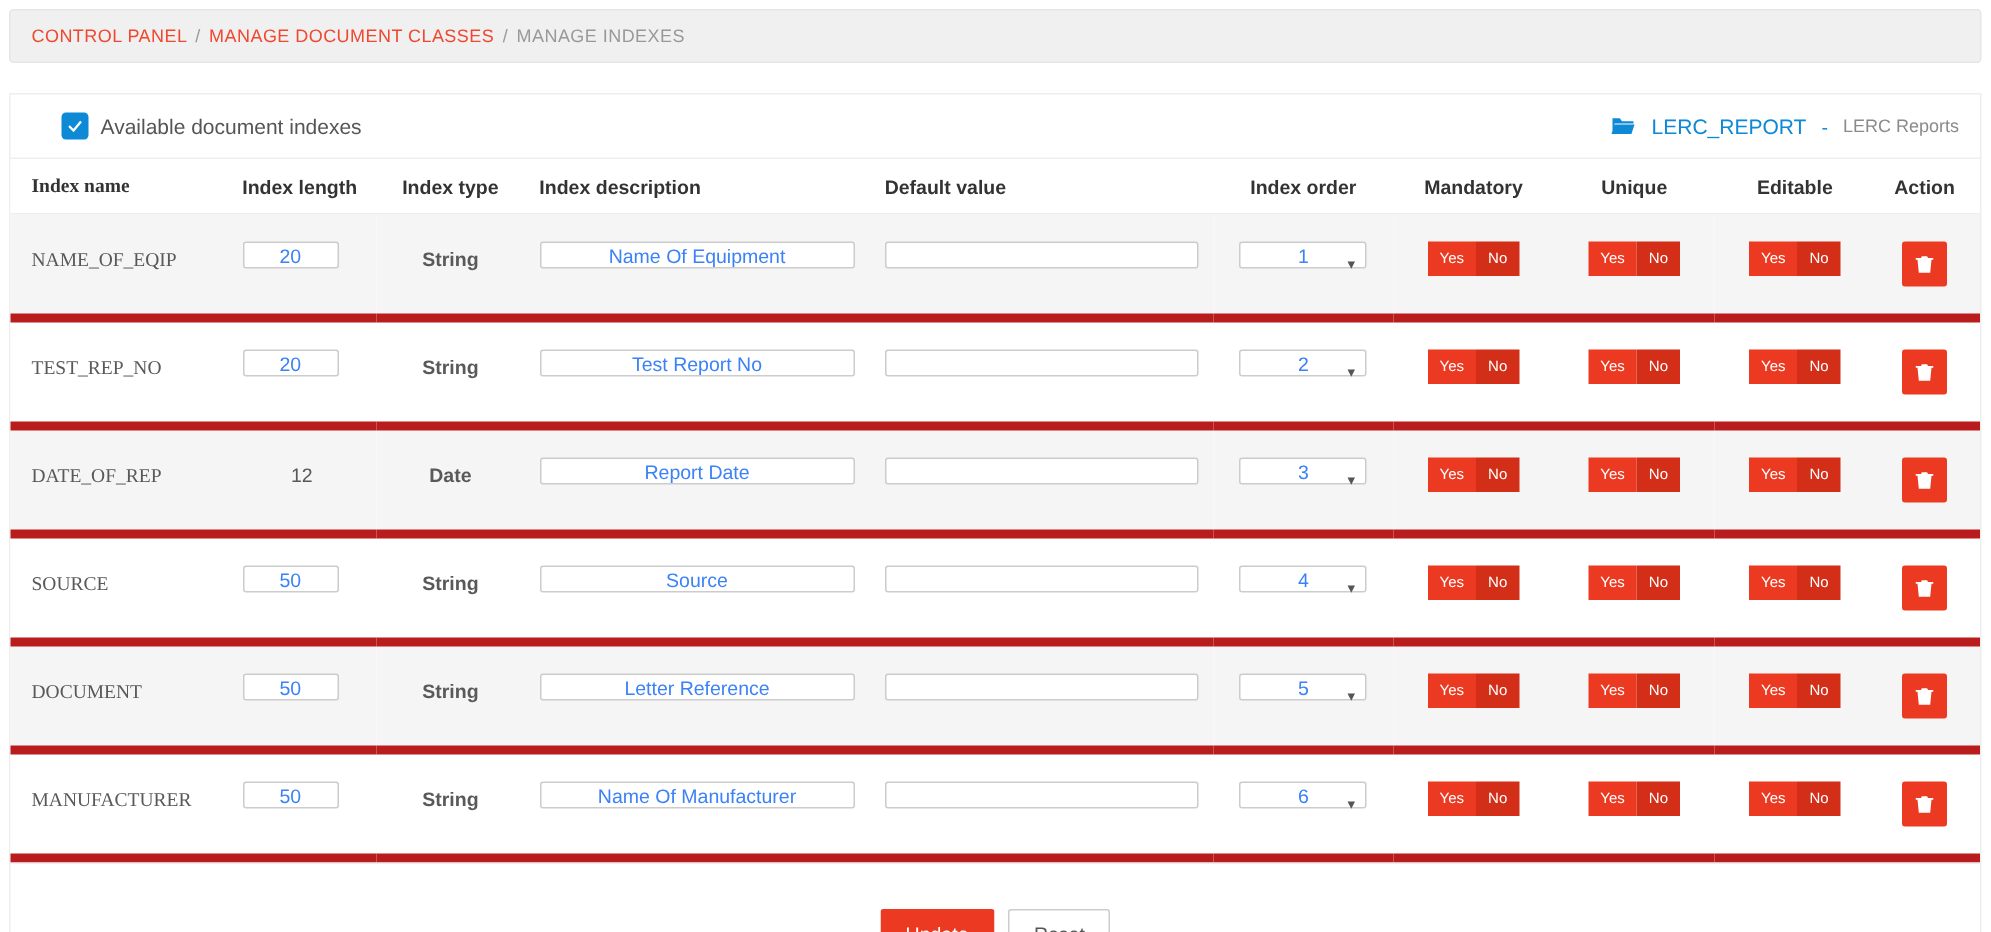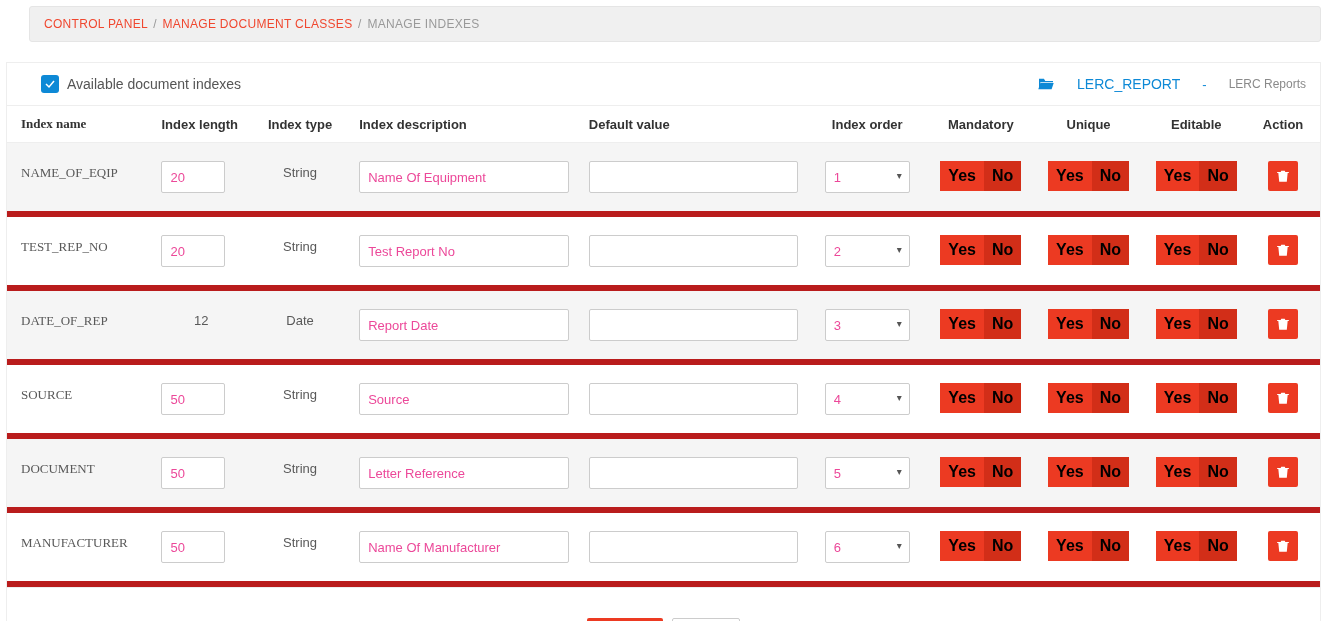--- a/index.html
+++ b/index.html
@@ -13,21 +13,20 @@
     width: 1327px;
   }
   .breadcrumb {
     background: #f0f0f0;
     border: 1px solid #e5e5e5;
     border-radius: 3px;
     padding: 10px 14px;
     font-size: 12px;
     letter-spacing: .3px;
     color: #888;
-    margin-left: 23px;
   }
   .breadcrumb a { color: #f0472f; text-decoration: none; }
   .breadcrumb .sep { color: #999; padding: 0 2px; }
   .breadcrumb .current { color: #999; }
 
   .panel {
     margin-top: 20px;
     border: 1px solid #eee;
     background: #fff;
   }
@@ -39,21 +38,21 @@
   }
   .hdr-left { display: flex; align-items: center; gap: 8px; margin-left: 20px; }
   .chk {
     width: 18px; height: 18px;
     border-radius: 3px;
     display: inline-flex; align-items: center; justify-content: center;
   }
   .chk.checked { background: #0d89d6; }
   .chk.checked svg { stroke: #fff; }
   .panel-title { color: #555; font-size: 14px; }
-  .hdr-right { display: flex; align-items: center; gap: 22px; font-size: 13px; }
+  .hdr-right { display: flex; align-items: center; gap: 10px; font-size: 13px; }
   .folder-icon { color: #0d89d6; }
   .report-code { color: #0d89d6; font-size: 14px; }
   .report-sep { color: #0d89d6; }
   .report-name { color: #8a8a8a; font-size: 12px; }
   .folder-icon svg { fill: #0d89d6; }
 
   table.grid { width: 100%; border-collapse: collapse; }
   table.grid th {
     text-align: left;
     font-weight: 600;
@@ -79,33 +78,34 @@
   .col-type   { width: 100px; }
   .col-desc   { width: 235px; }
   .col-def    { width: 235px; }
   .col-order  { width: 120px; }
   .col-mand   { width: 108px; }
   .col-uniq   { width: 108px; }
   .col-edit   { width: 108px; }
   .col-act    { width: 70px;  padding-right: 14px !important;}
 
   .col-name-cell { color: #595959; padding-top: 22px !important;}
-  .col-type-cell { color: #595959; padding-top: 22px !important;}
+  .col-type-cell { color: #595959; padding-top: 22px !important; font-weight: bold;}
   .len-static    { color: #595959; padding-top: 22px !important; text-align:center;}
 
   input.txt, .sel {
     width: 100%;
-    height: 32px;
+    height: 18px;
     border: 1px solid #ccc;
     border-radius: 2px;
     padding: 4px 8px;
     font-size: 13px;
-    color: #ec4899;
+    color: #3b82f6;
     background: #fff;
     outline: none;
+    text-align: center;
   }
   .txt.small { width: 64px; }
   .sel {
     appearance: none;
     -webkit-appearance: none;
     position: relative;
     background: #fff;
   }
   .sel-wrap {
     position: relative; display:inline-block; width: 85px;
@@ -116,25 +116,24 @@
     right: 8px; top: 9px;
     color: #555; font-size: 10px;
     pointer-events: none;
   }
 
   .toggle {
     display: inline-flex;
   }
   .toggle span {
     padding: 6px 8px;
-    font-size: 16px;
-    color: #000000;
+    font-size: 10px;
+    color: #ffffff;
     cursor: pointer;
     user-select: none;
-    font-weight: bold;
   }
   .toggle .yes { background: #ec3a22; }
   .toggle .no  { background: #d22e18; }
 
   .del-btn {
     width: 30px; height: 30px;
     background: #ec3a22;
     display: inline-flex; align-items:center; justify-content:center;
     border-radius: 2px;
     cursor: pointer;

